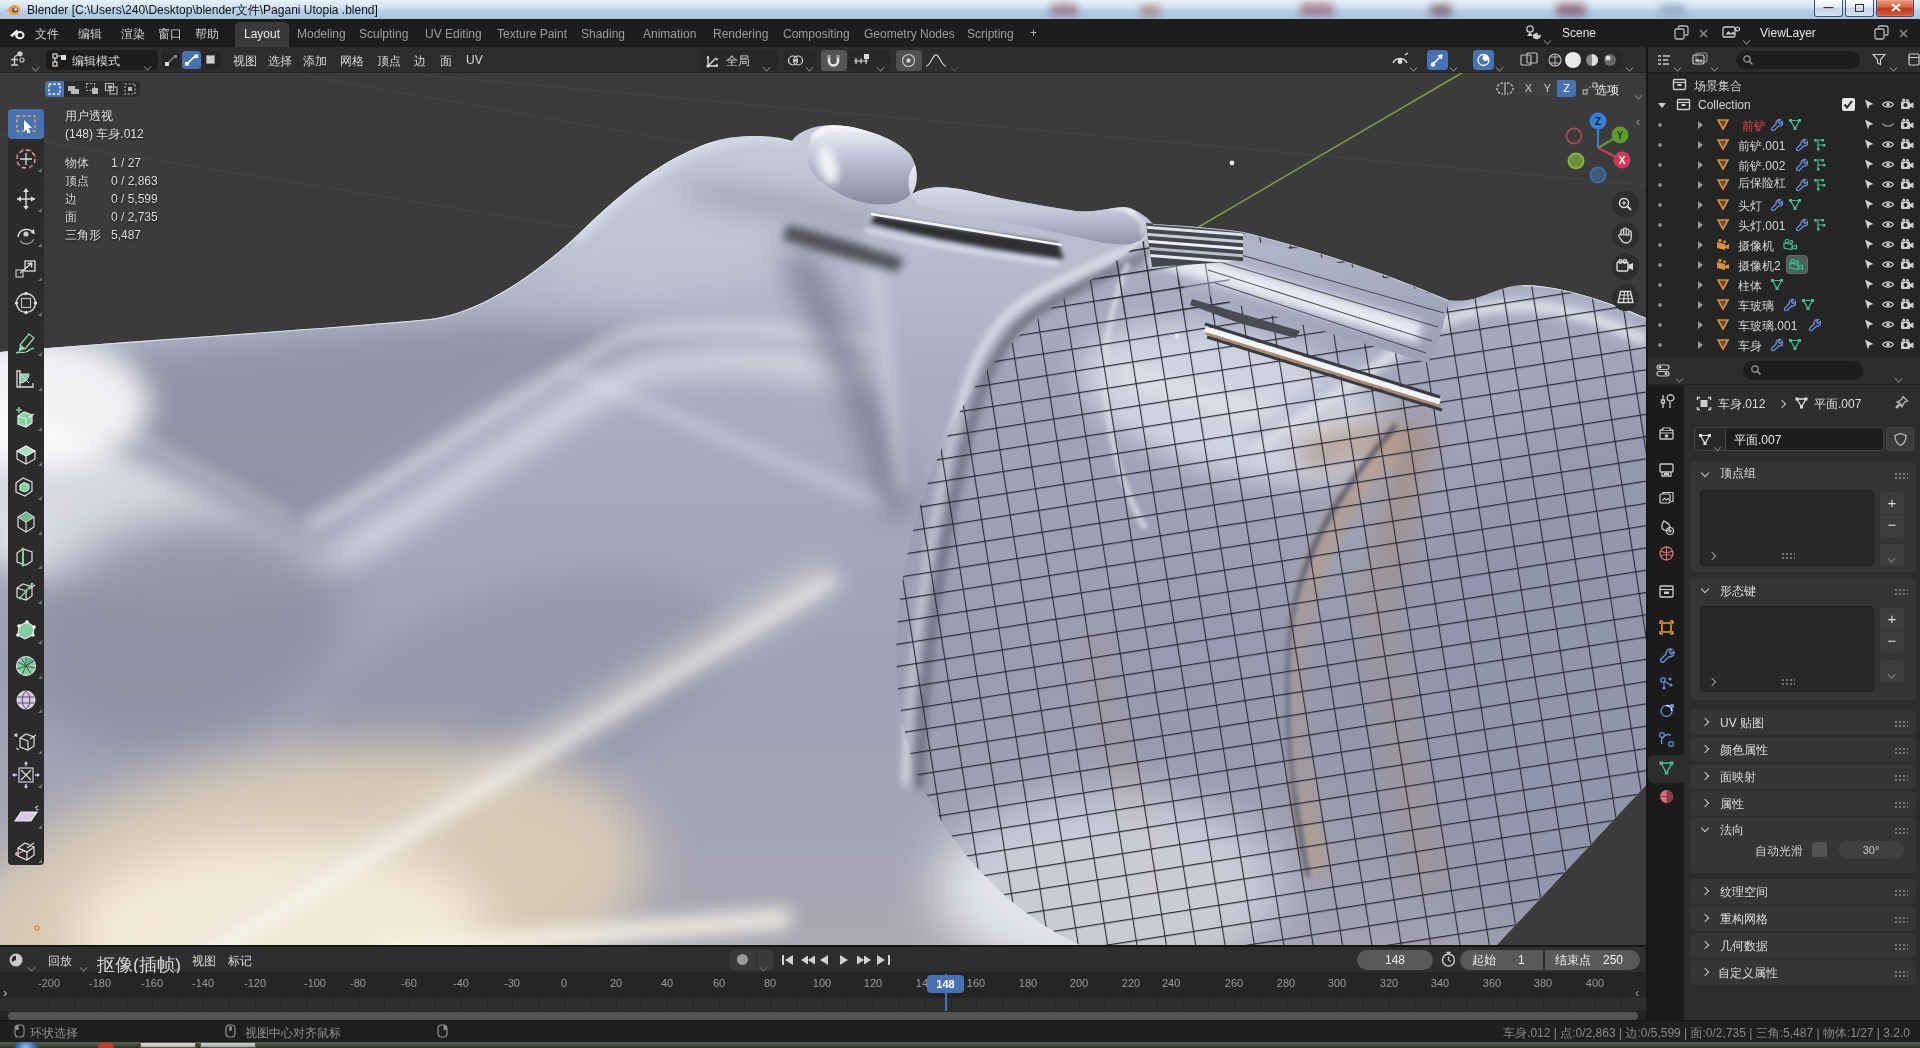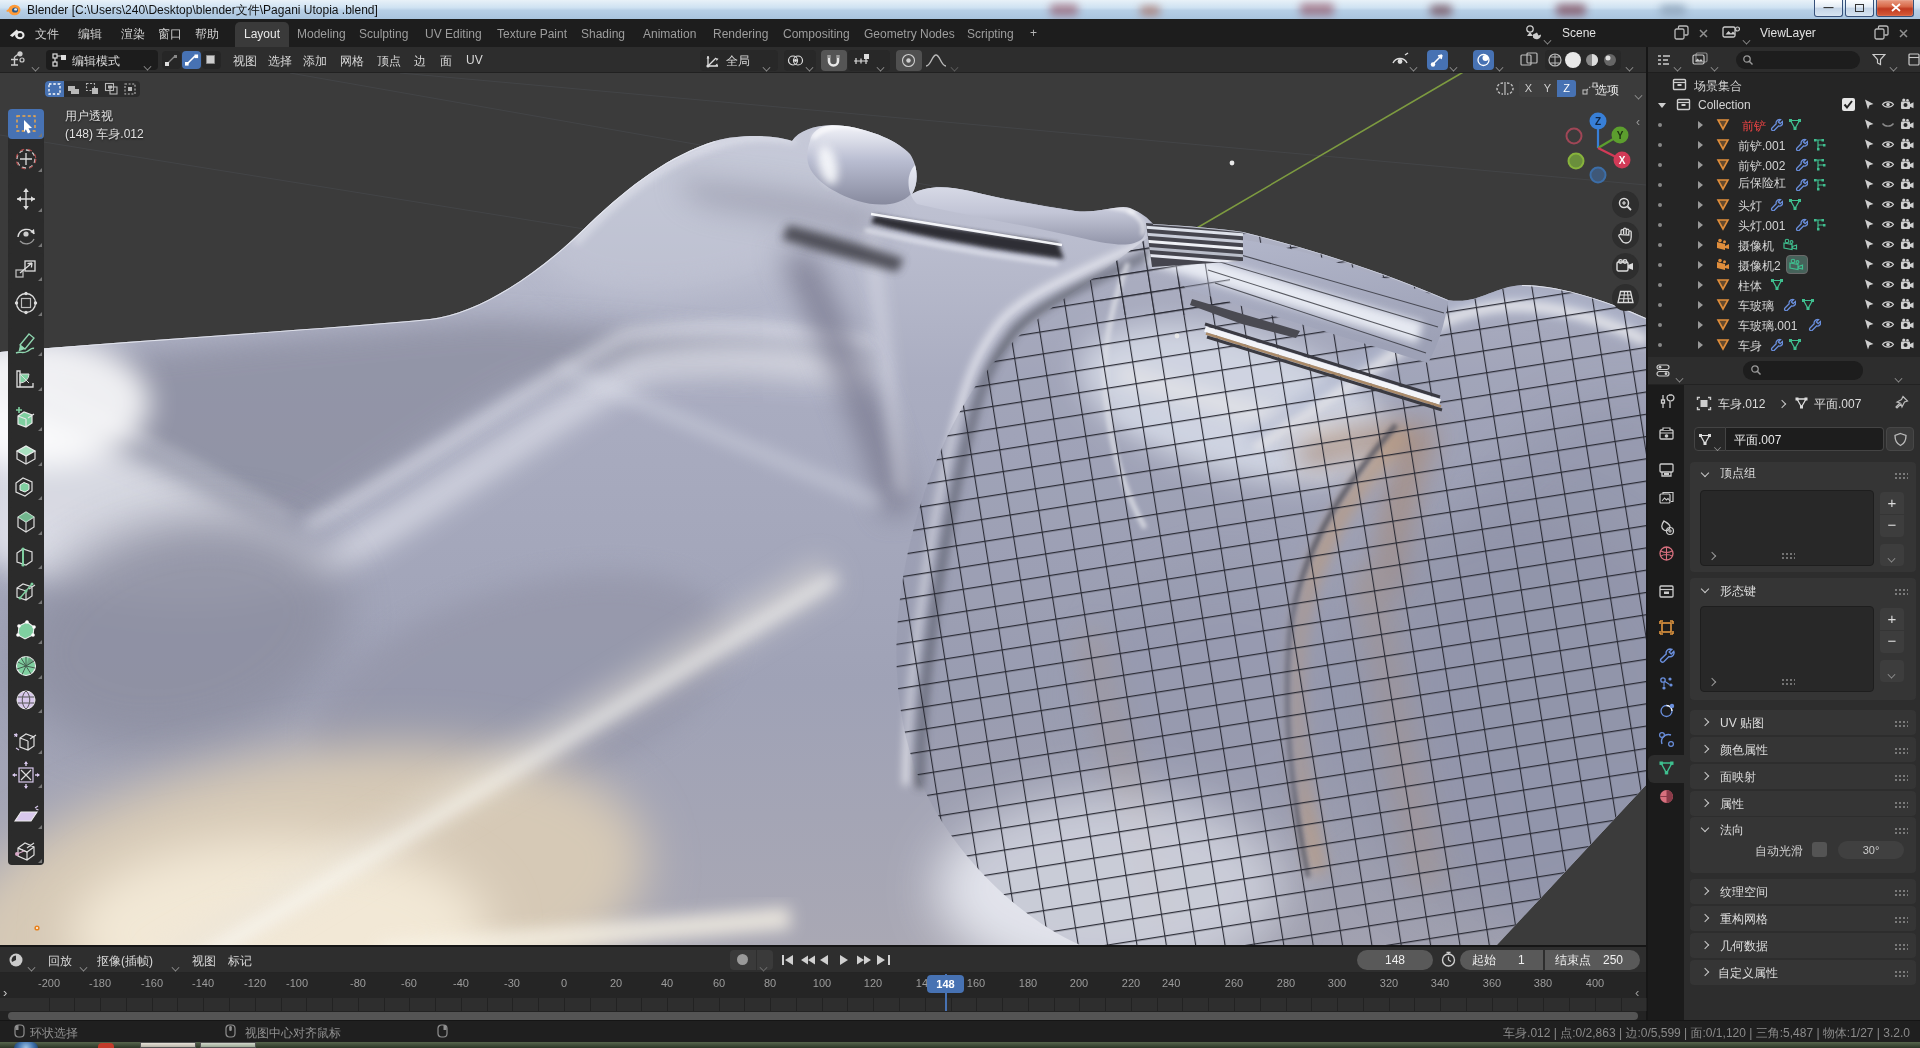--- a/index.html
+++ b/index.html
@@ -532,20 +532,27 @@
           <path d="M8 13 l9 4 7-5" fill="none" stroke="#ddd" stroke-width="1.2"></path>
           <circle cx="7" cy="19" r="2" fill="#d8a8c8"></circle>
           <path d="M7 19 l7-3" stroke="#d8a8c8" stroke-width="1.3"></path>
         </svg><div class="abs" style="right:2px;bottom:2px;width:0;height:0;border-left:4px solid transparent;border-bottom:4px solid #777"></div></div>
 </div>
 
 <div class="abs" style="left:65px;top:34px;font-size:12px;color:#e0e0e0;text-shadow:0 1px 2px rgba(0,0,0,.6);line-height:18px">
  <div>用户透视</div>
       <div>(148) 车身.012</div>
 </div>
+<div class="abs" style="left:65px;top:81px;font-size:12px;color:#dcdcdc;text-shadow:0 1px 2px rgba(0,0,0,.6);line-height:18px">
+ <div>物体<span style="margin-left:22px">1 / 27</span></div>
+ <div>顶点<span style="margin-left:22px">0 / 2,863</span></div>
+ <div>边<span style="margin-left:34px">0 / 5,599</span></div>
+ <div>面<span style="margin-left:34px">0 / 2,735</span></div>
+ <div>三角形<span style="margin-left:10px">5,487</span></div>
+</div>
 
 <div class="abs" style="left:1495px;top:7px;height:17px">
  <svg class="abs" style="left:0;top:1px" width="20" height="15" viewBox="0 0 20 15">
         <path d="M8 2 C4 2 2 5 2 7.5 C2 10 4 13 8 13 M12 2 c4 0 6 3 6 5.5 c0 2.5 -2 5.5 -6 5.5" fill="none" stroke="#c2c2c2" stroke-width="1.4" stroke-dasharray="2.5 1.6"></path>
         <path d="M10 1 v13" stroke="#c2c2c2" stroke-width="1.2"></path>
       </svg>
  <div class="abs" style="left:24px;top:0;width:19px;height:17px;background:#3f3f3f;border-radius:3px 0 0 3px;color:#cfcfcf;font-size:11px;text-align:center;line-height:17px">X</div>
  <div class="abs" style="left:43px;top:0;width:19px;height:17px;background:#3f3f3f;color:#cfcfcf;font-size:11px;text-align:center;line-height:17px">Y</div>
  <div class="abs" style="left:62px;top:0;width:19px;height:17px;background:#4772b3;border-radius:0 3px 3px 0;color:#fff;font-size:11px;text-align:center;line-height:17px">Z</div>
  <svg class="abs" style="left:86px;top:1px" width="18" height="15" viewBox="0 0 18 15">
@@ -1251,21 +1258,21 @@
 
 <div id="timeline">
 <div class="abs" style="left:0;top:0;width:1646px;height:26px;background:#2e2e2e;border-bottom:1px solid #242424">
  <svg class="abs" style="left:8px;top:5px" width="17" height="16" viewBox="0 0 17 16">
         <circle cx="8" cy="8" r="6.5" fill="#ccc"></circle>
         <path d="M8 8 L8 3.5 A4.5 4.5 0 0 0 4 10z" fill="#2e2e2e"></path>
       </svg>
  <div class="abs" style="left:28px;top:10px"><span class="chev"></span></div>
  <div class="abs" style="left:48px;top:6px;font-size:12px;color:#d8d8d8">回放</div>
  <div class="abs" style="left:80px;top:10px"><span class="chev"></span></div>
- <div class="abs" style="left:97px;top:6px;font-size:12px;color:#d8d8d8">抠像(插帧)</div>
+ <div class="abs" style="left:97px;top:6px;font-size:18px;color:#d8d8d8">抠像(插帧)</div>
  <div class="abs" style="left:172px;top:10px"><span class="chev"></span></div>
  <div class="abs" style="left:192px;top:6px;font-size:12px;color:#d8d8d8">视图</div>
  <div class="abs" style="left:228px;top:6px;font-size:12px;color:#d8d8d8">标记</div>
  <div class="abs" style="left:730px;top:3px;width:26px;height:20px;background:#3a3a3a;border-radius:4px 0 0 4px">
         <div class="abs" style="left:7px;top:4px;width:11px;height:11px;border-radius:6px;background:#9a9a9a"></div>
       </div>
  <div class="abs" style="left:757px;top:3px;width:16px;height:20px;background:#3a3a3a;border-radius:0 4px 4px 0">
         <div class="abs" style="left:3px;top:7px"><span class="chev" style="opacity:.6"></span></div>
       </div>
  <svg class="abs" style="left:780px;top:5px" width="112" height="16" viewBox="0 0 112 16">
@@ -1285,21 +1292,21 @@
       </svg>
  <div class="abs" style="left:1460px;top:3px;width:83px;height:20px;background:#595959;border-radius:10px 0 0 10px;font-size:12px;color:#f0f0f0;line-height:20px"><span style="margin-left:12px">起始</span><span style="margin-left:22px">1</span></div>
  <div class="abs" style="left:1545px;top:3px;width:95px;height:20px;background:#595959;border-radius:0 10px 10px 0;font-size:12px;color:#f0f0f0;line-height:20px"><span style="margin-left:10px">结束点</span><span style="margin-left:12px">250</span></div>
 </div>
 <div class="abs" style="left:0;top:26px;width:1646px;height:25px;background:#252525">
       <div class="abs" style="left:29px;top:4px;width:40px;text-align:center;font-size:11px;color:#9c9c9c">-200</div>
       <div class="abs" style="left:80px;top:4px;width:40px;text-align:center;font-size:11px;color:#9c9c9c">-180</div>
       <div class="abs" style="left:132px;top:4px;width:40px;text-align:center;font-size:11px;color:#9c9c9c">-160</div>
       <div class="abs" style="left:183px;top:4px;width:40px;text-align:center;font-size:11px;color:#9c9c9c">-140</div>
       <div class="abs" style="left:235px;top:4px;width:40px;text-align:center;font-size:11px;color:#9c9c9c">-120</div>
-      <div class="abs" style="left:286px;top:4px;width:40px;text-align:left;font-size:11px;color:#9c9c9c">-100</div>
+      <div class="abs" style="left:286px;top:4px;width:40px;text-align:right;font-size:11px;color:#9c9c9c">-100</div>
       <div class="abs" style="left:338px;top:4px;width:40px;text-align:center;font-size:11px;color:#9c9c9c">-80</div>
       <div class="abs" style="left:389px;top:4px;width:40px;text-align:center;font-size:11px;color:#9c9c9c">-60</div>
       <div class="abs" style="left:441px;top:4px;width:40px;text-align:center;font-size:11px;color:#9c9c9c">-40</div>
       <div class="abs" style="left:492px;top:4px;width:40px;text-align:center;font-size:11px;color:#9c9c9c">-30</div>
       <div class="abs" style="left:544px;top:4px;width:40px;text-align:center;font-size:11px;color:#9c9c9c">0</div>
       <div class="abs" style="left:596px;top:4px;width:40px;text-align:center;font-size:11px;color:#9c9c9c">20</div>
       <div class="abs" style="left:647px;top:4px;width:40px;text-align:center;font-size:11px;color:#9c9c9c">40</div>
       <div class="abs" style="left:699px;top:4px;width:40px;text-align:center;font-size:11px;color:#9c9c9c">60</div>
       <div class="abs" style="left:750px;top:4px;width:40px;text-align:center;font-size:11px;color:#9c9c9c">80</div>
       <div class="abs" style="left:802px;top:4px;width:40px;text-align:center;font-size:11px;color:#9c9c9c">100</div>
@@ -1401,20 +1408,20 @@
     <div class="abs" style="left:30px;top:4px;font-size:12px;color:#909090">环状选择</div>
 <svg class="abs" style="left:225px;top:3px" width="11" height="14" viewBox="0 0 11 14">
       <rect x="1" y="1" width="9" height="12" rx="3.5" fill="none" stroke="#8f8f8f" stroke-width="1.2"></rect>
       <rect x="4.2" y="2" width="2.6" height="5" rx="1.3" fill="#8f8f8f"></rect>
     </svg>
     <div class="abs" style="left:245px;top:4px;font-size:12px;color:#909090">视图中心对齐鼠标</div>
 <svg class="abs" style="left:437px;top:3px" width="11" height="14" viewBox="0 0 11 14">
       <rect x="1" y="1" width="9" height="12" rx="3.5" fill="none" stroke="#8f8f8f" stroke-width="1.2"></rect>
       <path d="M9.5 2.5 a3 3 0 0 0 -3-1.5 v5 h3z" fill="#8f8f8f"></path>
     </svg>
-<div class="abs" style="right:10px;top:4px;font-size:12px;color:#8a8a8a">车身.012 | 点:0/2,863 | 边:0/5,599 | 面:0/1,120 | 三角:5,487 | 物体:1/27 | 3.2.0</div>
+<div class="abs" style="right:10px;top:4px;font-size:12px;color:#8a8a8a">车身.012 | 点:0/2,863 | 边:0/5,599 | 面:0/2,735 | 三角:5,487 | 物体:1/27 | 3.2.0</div>
 </div>
 <div id="taskbar">
  <div class="abs" style="left:14px;top:0;width:24px;height:6px;border-radius:6px 6px 0 0;background:radial-gradient(circle at 50% 100%,#9fc4e8,#3c6ea8 60%,#1d3d66)"></div>
  <div class="abs" style="left:98px;top:1px;width:16px;height:5px;border-radius:4px 4px 0 0;background:#c33a2a"></div>
  <div class="abs" style="left:140px;top:0;width:56px;height:6px;background:linear-gradient(#e8e4da,#b8b4a8);border:1px solid #555"></div>
  <div class="abs" style="left:200px;top:0;width:56px;height:6px;background:linear-gradient(#d2d8cc,#9aa894);border:1px solid #555"></div>
 </div>
 
 </body></html>

